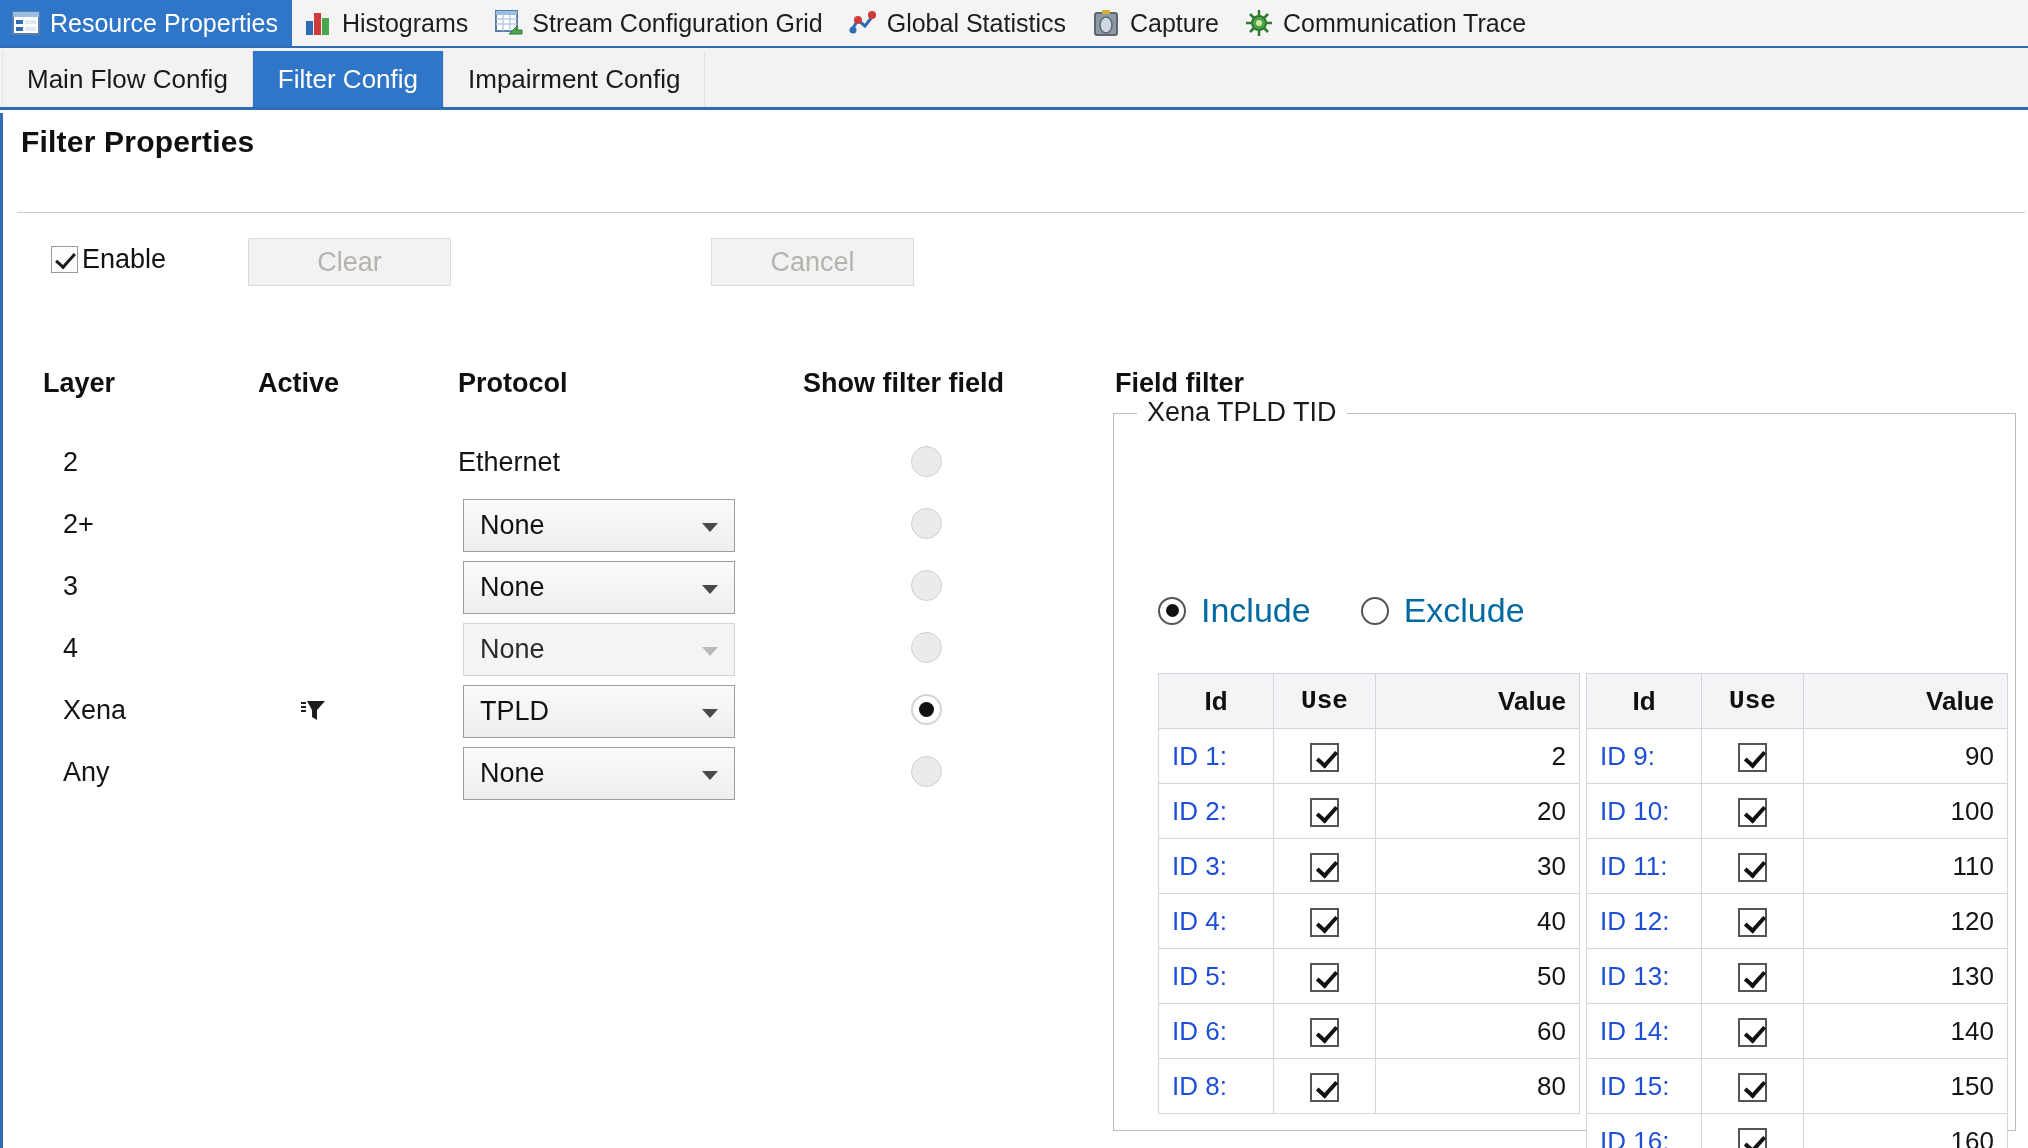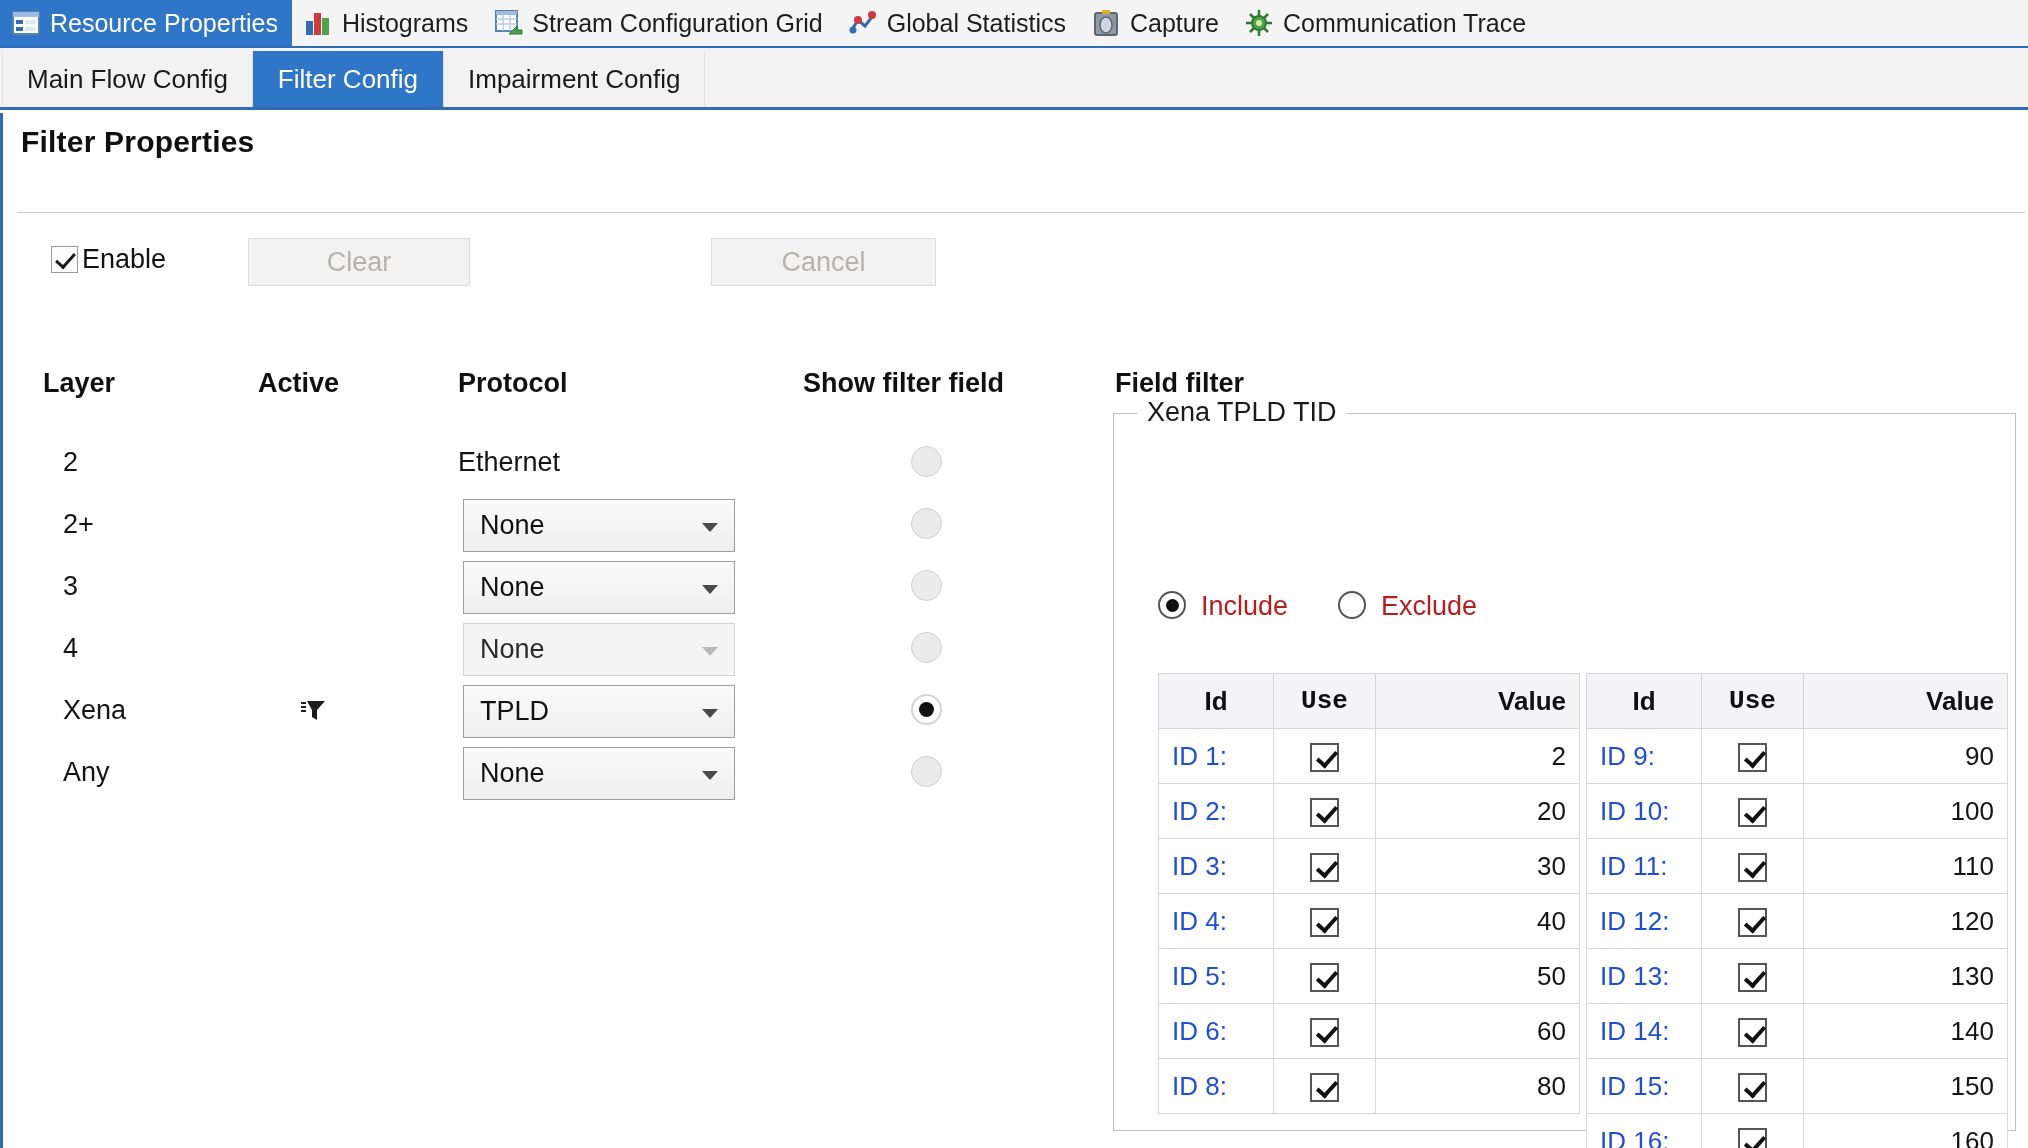--- a/index.html
+++ b/index.html
@@ -140,23 +140,23 @@
     top: 8px;
     height: 48px;
     background: #f2f2f2;
     border: 1px solid #dcdcdc;
     color: #b6b2ae;
     font-size: 27px;
     text-align: center;
     line-height: 46px;
     box-sizing: border-box;
   }
-  #btn-clear  { left: 245px; width: 222px; }
+  #btn-clear  { left: 245px; width: 203px; }
   #btn-apply  { left: 477px; width: 203px; }
-  #btn-cancel { left: 708px; width: 225px; }
+  #btn-cancel { left: 708px; width: 203px; }
 
   
   .colhdr {
     position: absolute;
     font-size: 27px;
     font-weight: bold;
     color: #101010;
     white-space: nowrap;
   }
 
@@ -244,23 +244,24 @@
     font-size: 27px;
     color: #1a1a1a;
     white-space: nowrap;
   }
 
   
   .incexc {
     position: absolute;
     left: 1155px; top: 478px;
     display: flex;
+    align-items: center;
     gap: 15px;
-    font-size: 27px;
-    color: #b91c1c;
+    font-size: 34px;
+    color: #0369a1;
   }
   .rb {
     width: 28px; height: 28px;
     border-radius: 50%;
     border: 2px solid #555555;
     background: #ffffff;
     position: relative;
     box-sizing: border-box;
     flex: 0 0 auto;
   }

